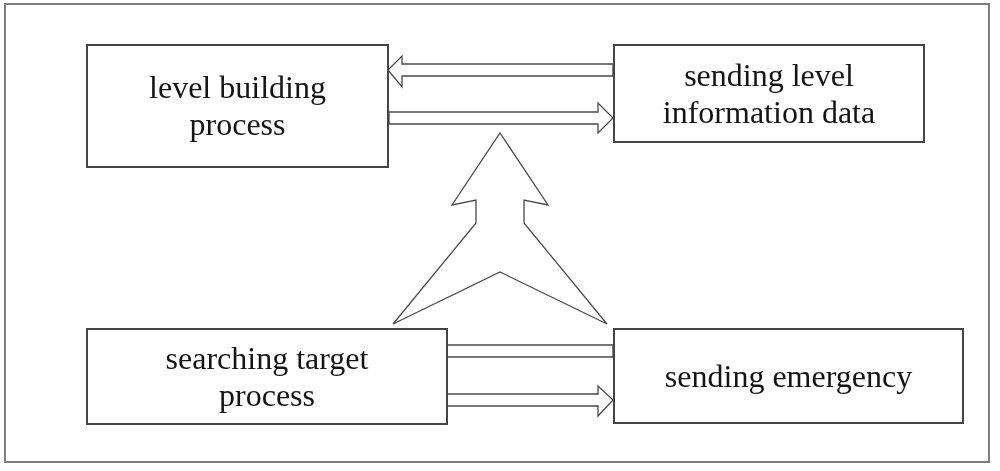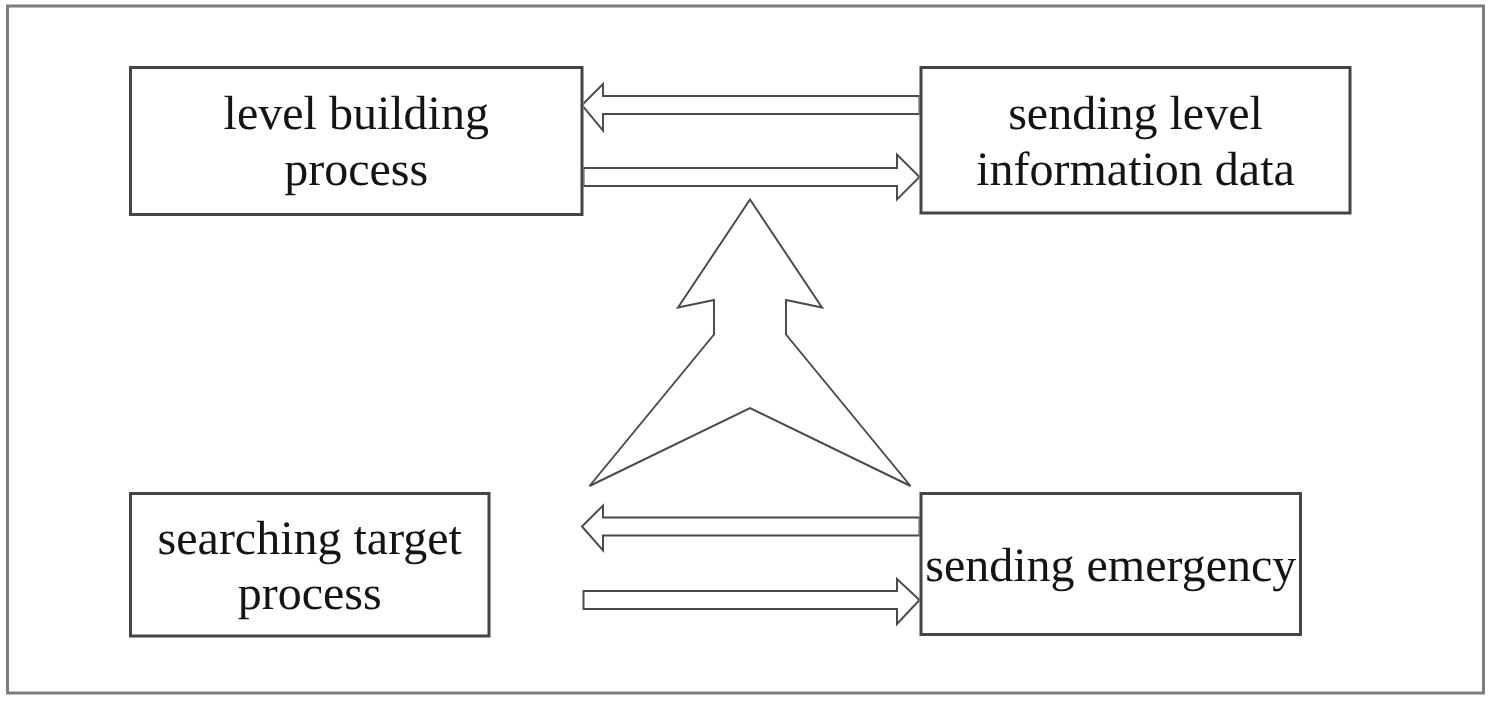--- a/index.html
+++ b/index.html
@@ -44,24 +44,24 @@
     flex-direction:column;
     align-items:center;
     justify-content:center;
     text-align:center;
     color:var(--text-color);
     font-size:32px;
     line-height:37px;
     z-index:2;
   }
   .pbox span{display:block;white-space:nowrap;}
-  .box-tl{left:86px;top:44px;width:303px;height:100px;}
-  .box-tr{left:613px;top:44px;width:288px;height:99px;}
-  .box-bl{left:86px;top:328px;width:241px;height:97px;}
-  .box-br{left:613px;top:328px;width:255px;height:96px;}
+  .box-tl{left:86px;top:44px;width:303px;height:124px;}
+  .box-tr{left:613px;top:44px;width:312px;height:99px;}
+  .box-bl{left:86px;top:328px;width:362px;height:97px;}
+  .box-br{left:613px;top:328px;width:351px;height:96px;}
 </style>
 </head>
 <body>
 
 <div class="canvas">
 
   <div class="frame"></div>
 
   <svg class="arrows" viewBox="0 0 1000 471" aria-hidden="true">
 

